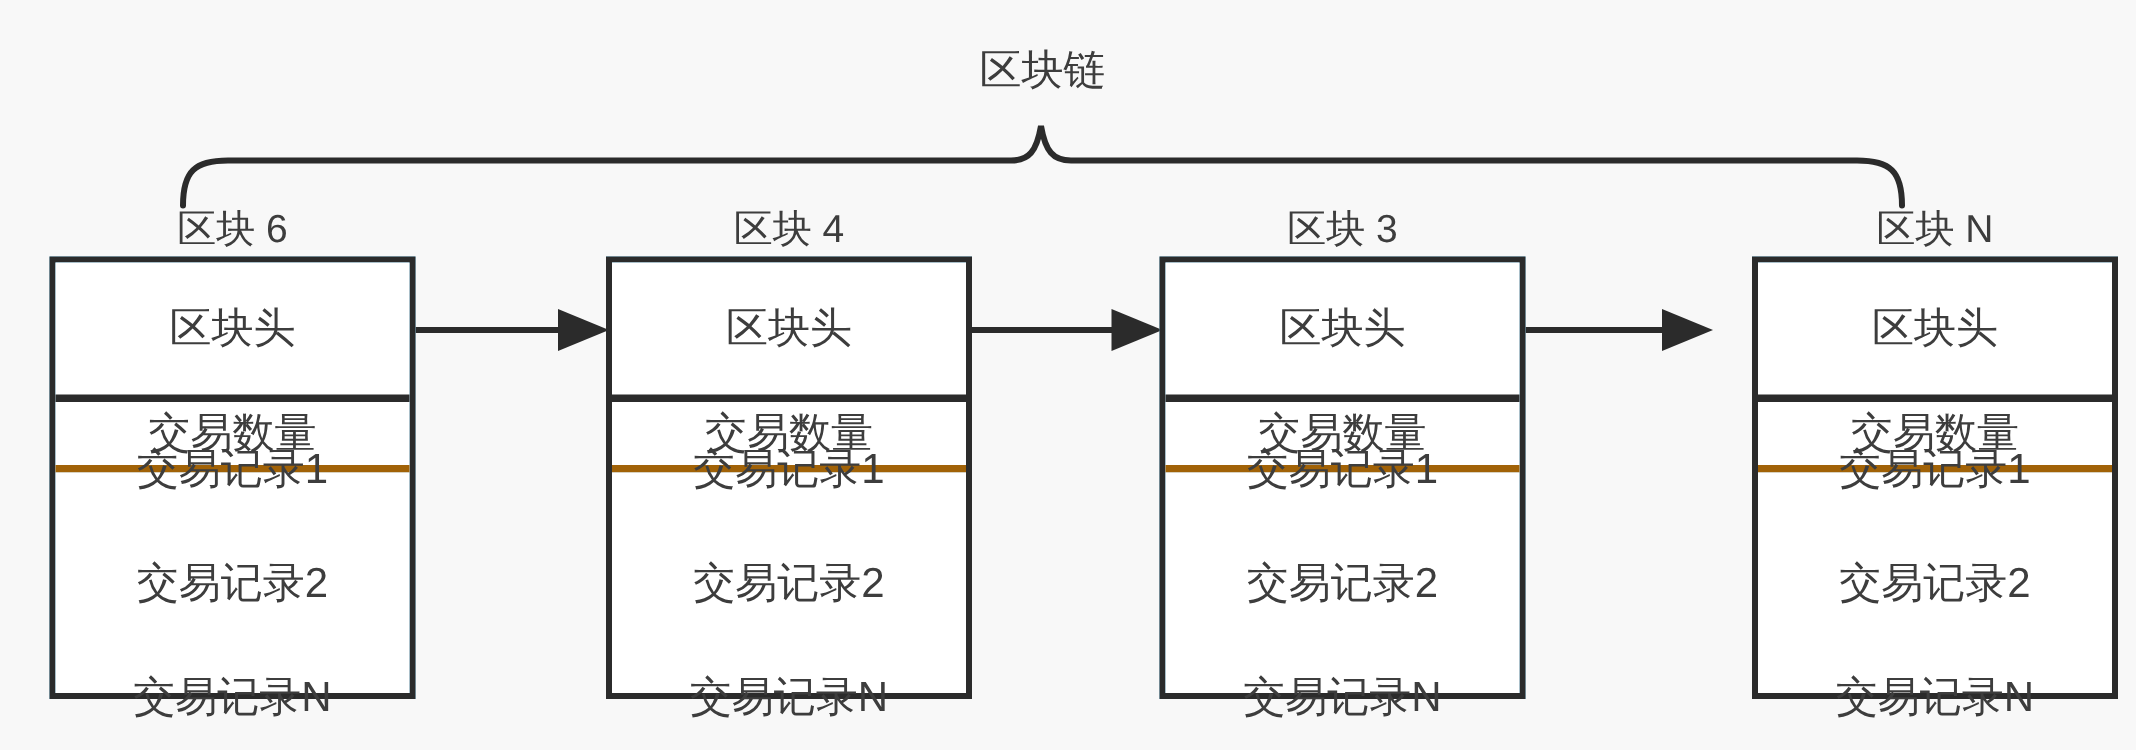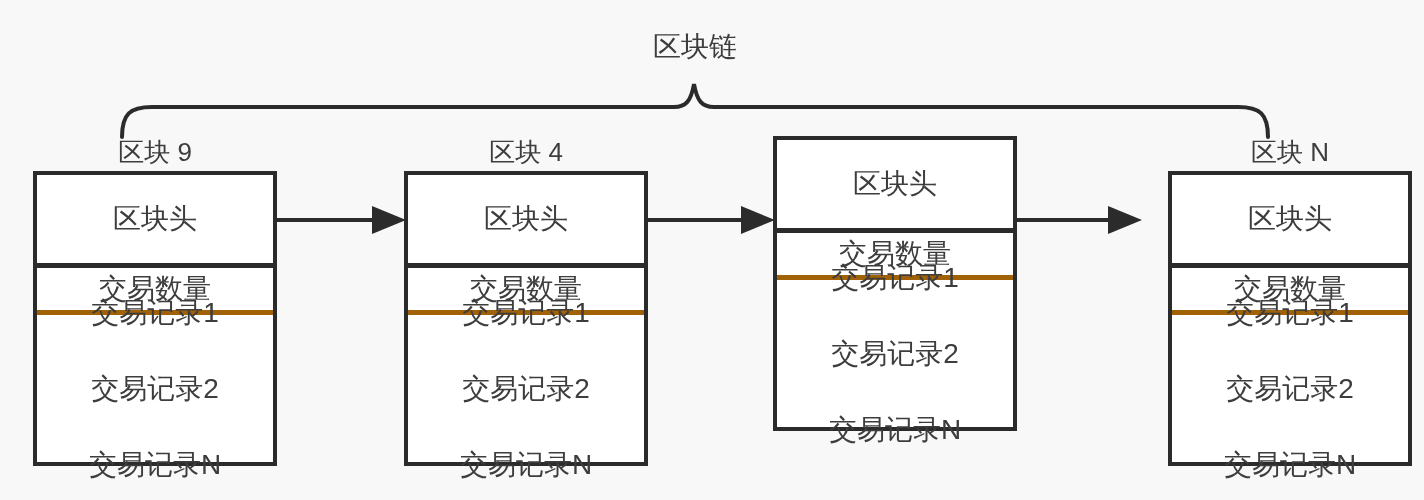--- a/index.html
+++ b/index.html
@@ -110,21 +110,21 @@
     </g>
     <g>
       <line class="stroke" x1="1017" y1="220" x2="1109" y2="220"></line>
       <polygon class="arrowhead" points="1108,206 1108,234 1142,220"></polygon>
     </g>
   </svg>
 
   <div class="title">区块链</div>
 
   <div class="block pos-1">
-    <div class="block-label">区块 9</div>
+    <div class="block-label">区块 6</div>
     <div class="block-box">
       <div class="sec sec-header">区块头</div>
       <div class="sec sec-count">交易数量</div>
       <div class="sec sec-records">
         <div class="record-line">交易记录1</div>
         <div class="record-line">交易记录2</div>
         <div class="record-line">交易记录N</div>
       </div>
     </div>
   </div>
@@ -136,20 +136,21 @@
       <div class="sec sec-count">交易数量</div>
       <div class="sec sec-records">
         <div class="record-line">交易记录1</div>
         <div class="record-line">交易记录2</div>
         <div class="record-line">交易记录N</div>
       </div>
     </div>
   </div>
 
   <div class="block pos-3">
+    <div class="block-label">区块 3</div>
     <div class="block-box">
       <div class="sec sec-header">区块头</div>
       <div class="sec sec-count">交易数量</div>
       <div class="sec sec-records">
         <div class="record-line">交易记录1</div>
         <div class="record-line">交易记录2</div>
         <div class="record-line">交易记录N</div>
       </div>
     </div>
   </div>

